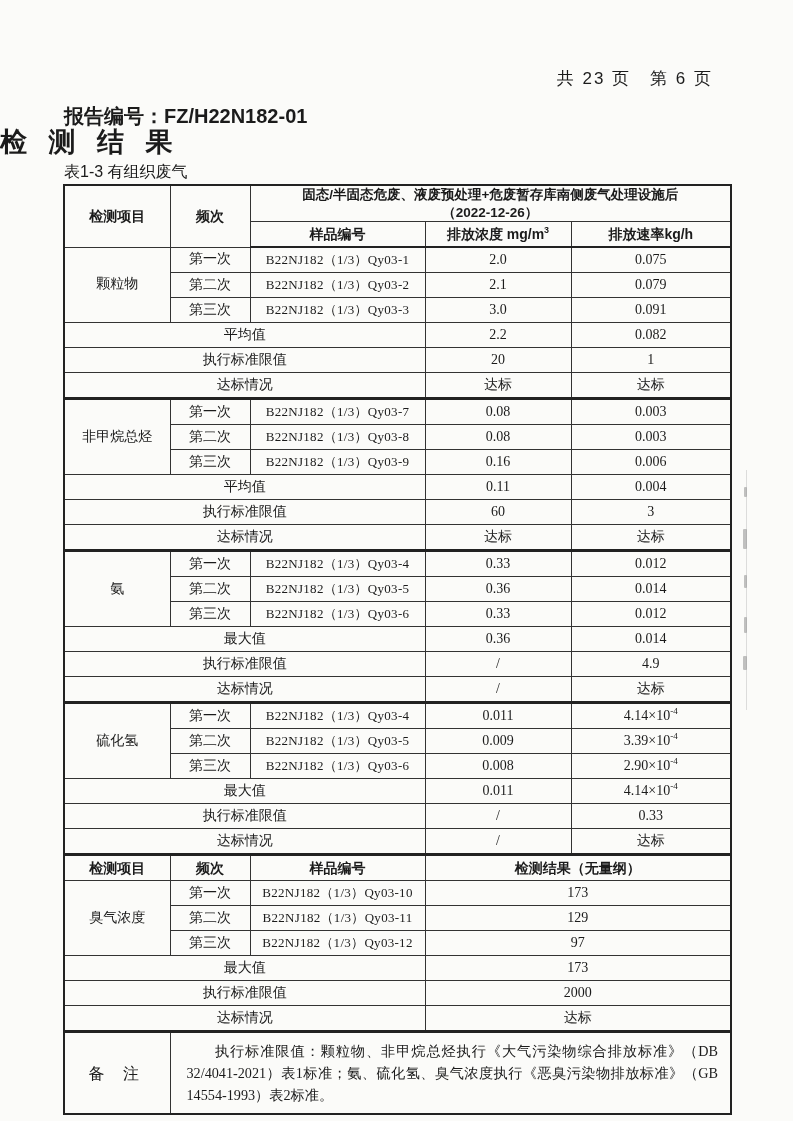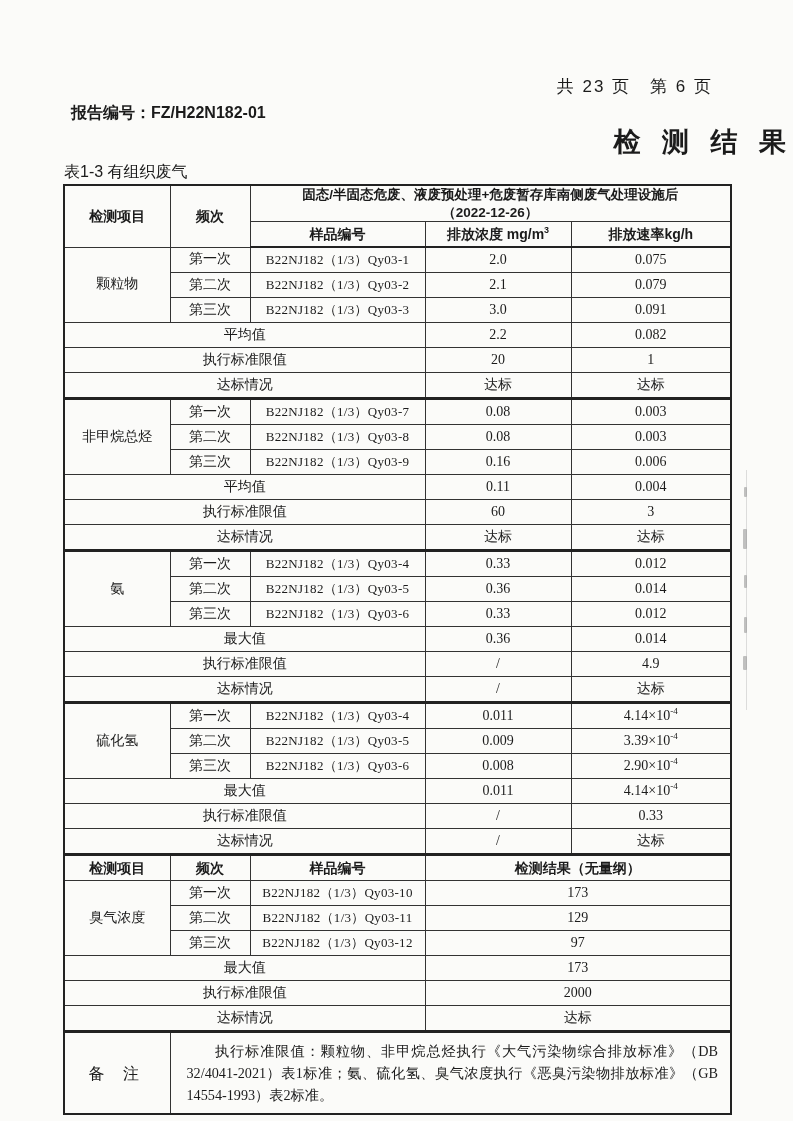--- a/index.html
+++ b/index.html
@@ -6,32 +6,32 @@
   body{
     width:793px;height:1121px;
     background:#fbfbf9;
     font-family:"Liberation Serif","DejaVu Serif",serif;
     color:#1b1b1b;
     position:relative;
     overflow:hidden;
   }
   .page{position:absolute;inset:0;}
   .pagination{
-    position:absolute;top:75px;right:80px;
+    position:absolute;top:67px;right:80px;
     font-size:17px;letter-spacing:2px;
     font-family:"Liberation Sans","DejaVu Sans",sans-serif;
   }
   .report-no{
-    position:absolute;top:103px;left:71px;
-    font-size:16px;font-weight:bold;
+    position:absolute;top:103px;left:64px;
+    font-size:20px;font-weight:bold;
     font-family:"Liberation Sans","DejaVu Sans",sans-serif;
   }
   .title{
     position:absolute;top:124px;left:0;width:100%;
-    margin:0;text-align:right;
+    margin:0;text-align:left;
     font-size:27px;font-weight:bold;letter-spacing:7px;
     font-family:"Liberation Sans","DejaVu Sans",sans-serif;
   }
   .caption{
     position:absolute;top:162px;left:64px;
     font-size:16px;
     font-family:"Liberation Sans","DejaVu Sans",sans-serif;
   }
   table.results{
     position:absolute;top:184px;left:63px;

